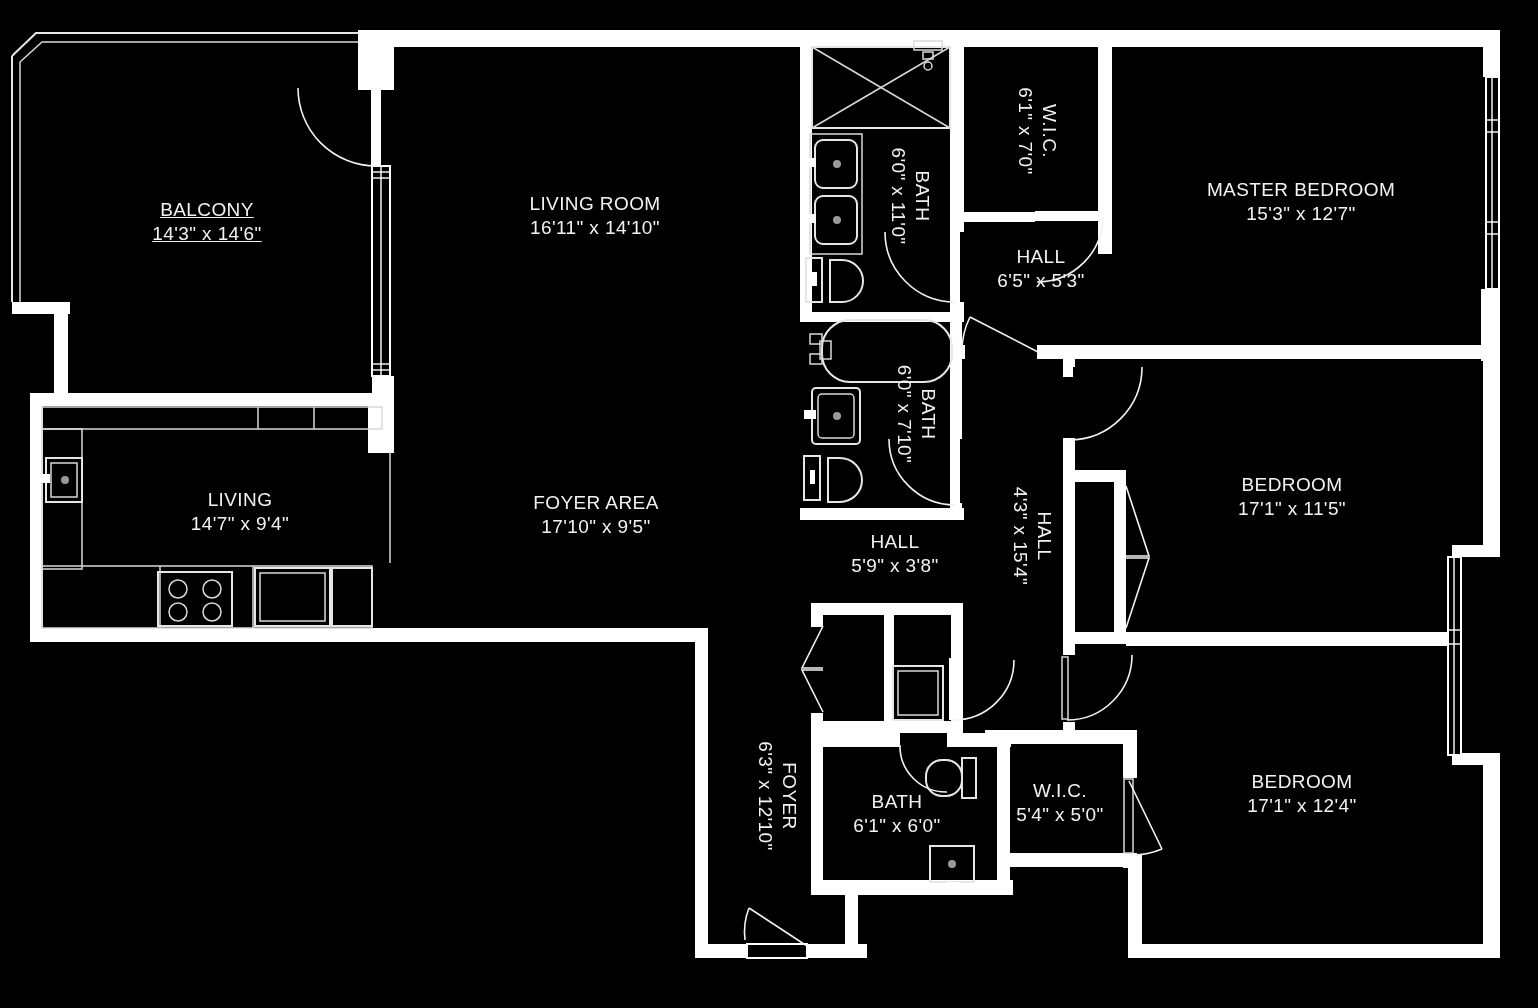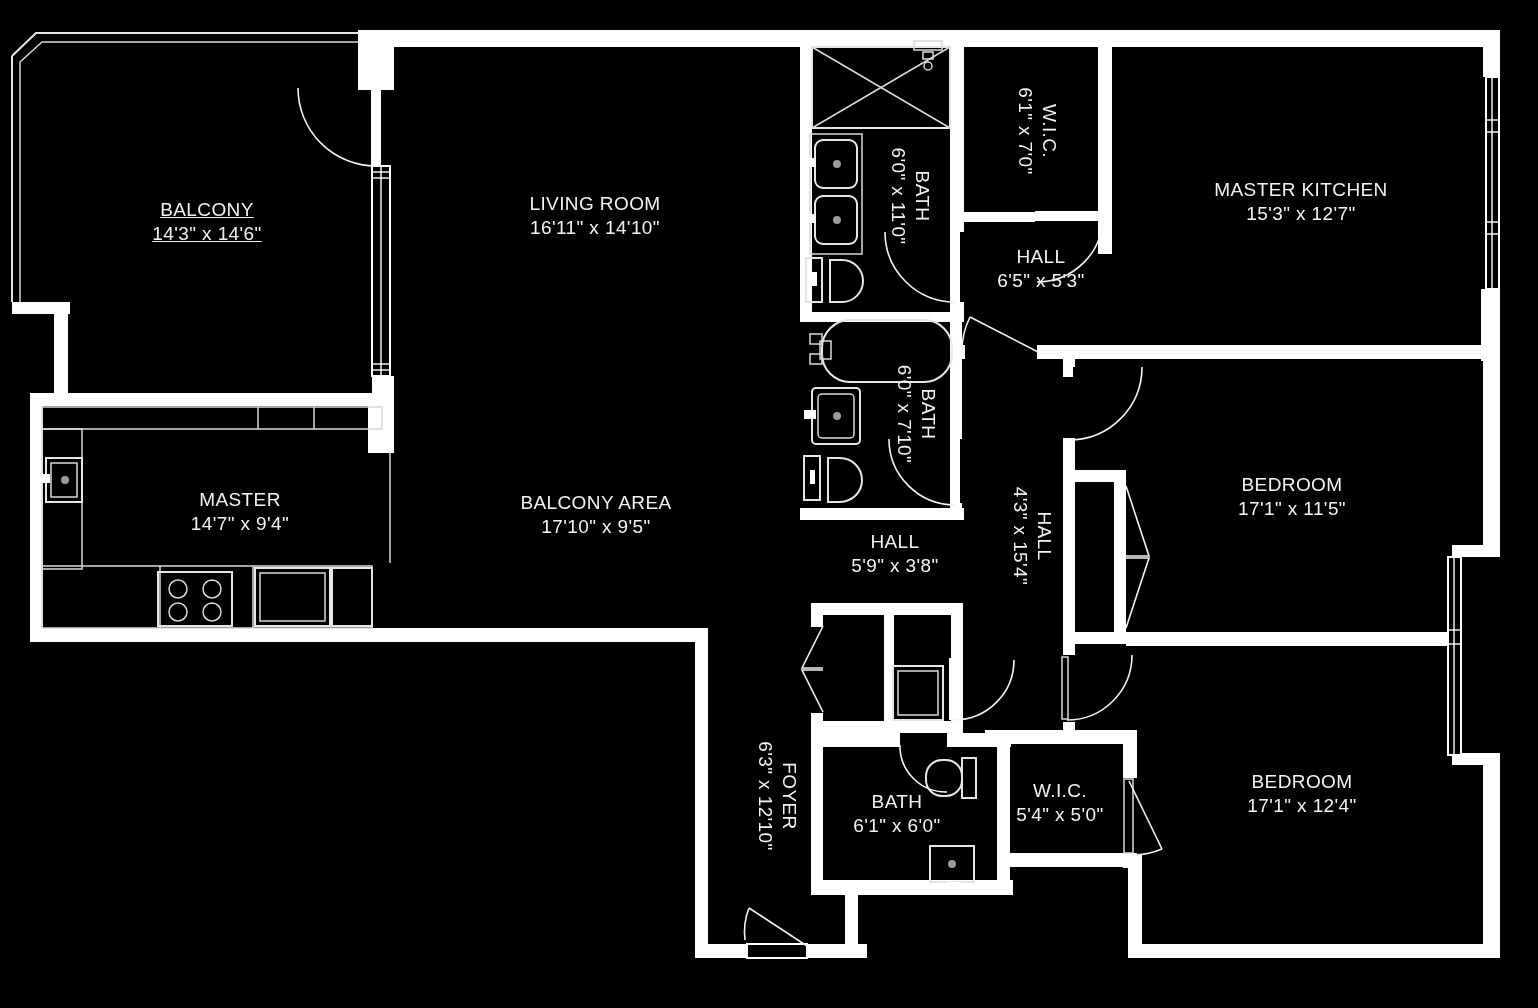--- a/index.html
+++ b/index.html
@@ -280,37 +280,37 @@
       </div>
       <div class="label vertical" style="left: 910px; top: 196px;">
         <span class="room-name">BATH</span>
         <span class="room-dims">6'0" x 11'0"</span>
       </div>
       <div class="label vertical" style="left: 1037px; top: 131px;">
         <span class="room-name">W.I.C.</span>
         <span class="room-dims">6'1" x 7'0"</span>
       </div>
       <div class="label" style="left: 1301px; top: 202px;">
-        <span class="room-name">MASTER KITCHEN</span>
+        <span class="room-name">MASTER BEDROOM</span>
         <span class="room-dims">15'3" x 12'7"</span>
       </div>
       <div class="label" style="left: 1041px; top: 269px;">
         <span class="room-name">HALL</span>
         <span class="room-dims">6'5" x 5'3"</span>
       </div>
       <div class="label vertical" style="left: 916px; top: 414px;">
         <span class="room-name">BATH</span>
         <span class="room-dims">6'0" x 7'10"</span>
       </div>
       <div class="label" style="left: 240px; top: 512px;">
-        <span class="room-name">MASTER</span>
+        <span class="room-name">LIVING</span>
         <span class="room-dims">14'7" x 9'4"</span>
       </div>
       <div class="label" style="left: 596px; top: 515px;">
-        <span class="room-name">BALCONY AREA</span>
+        <span class="room-name">FOYER AREA</span>
         <span class="room-dims">17'10" x 9'5"</span>
       </div>
       <div class="label" style="left: 895px; top: 554px;">
         <span class="room-name">HALL</span>
         <span class="room-dims">5'9" x 3'8"</span>
       </div>
       <div class="label vertical" style="left: 1032px; top: 536px;">
         <span class="room-name">HALL</span>
         <span class="room-dims">4'3" x 15'4"</span>
       </div>

